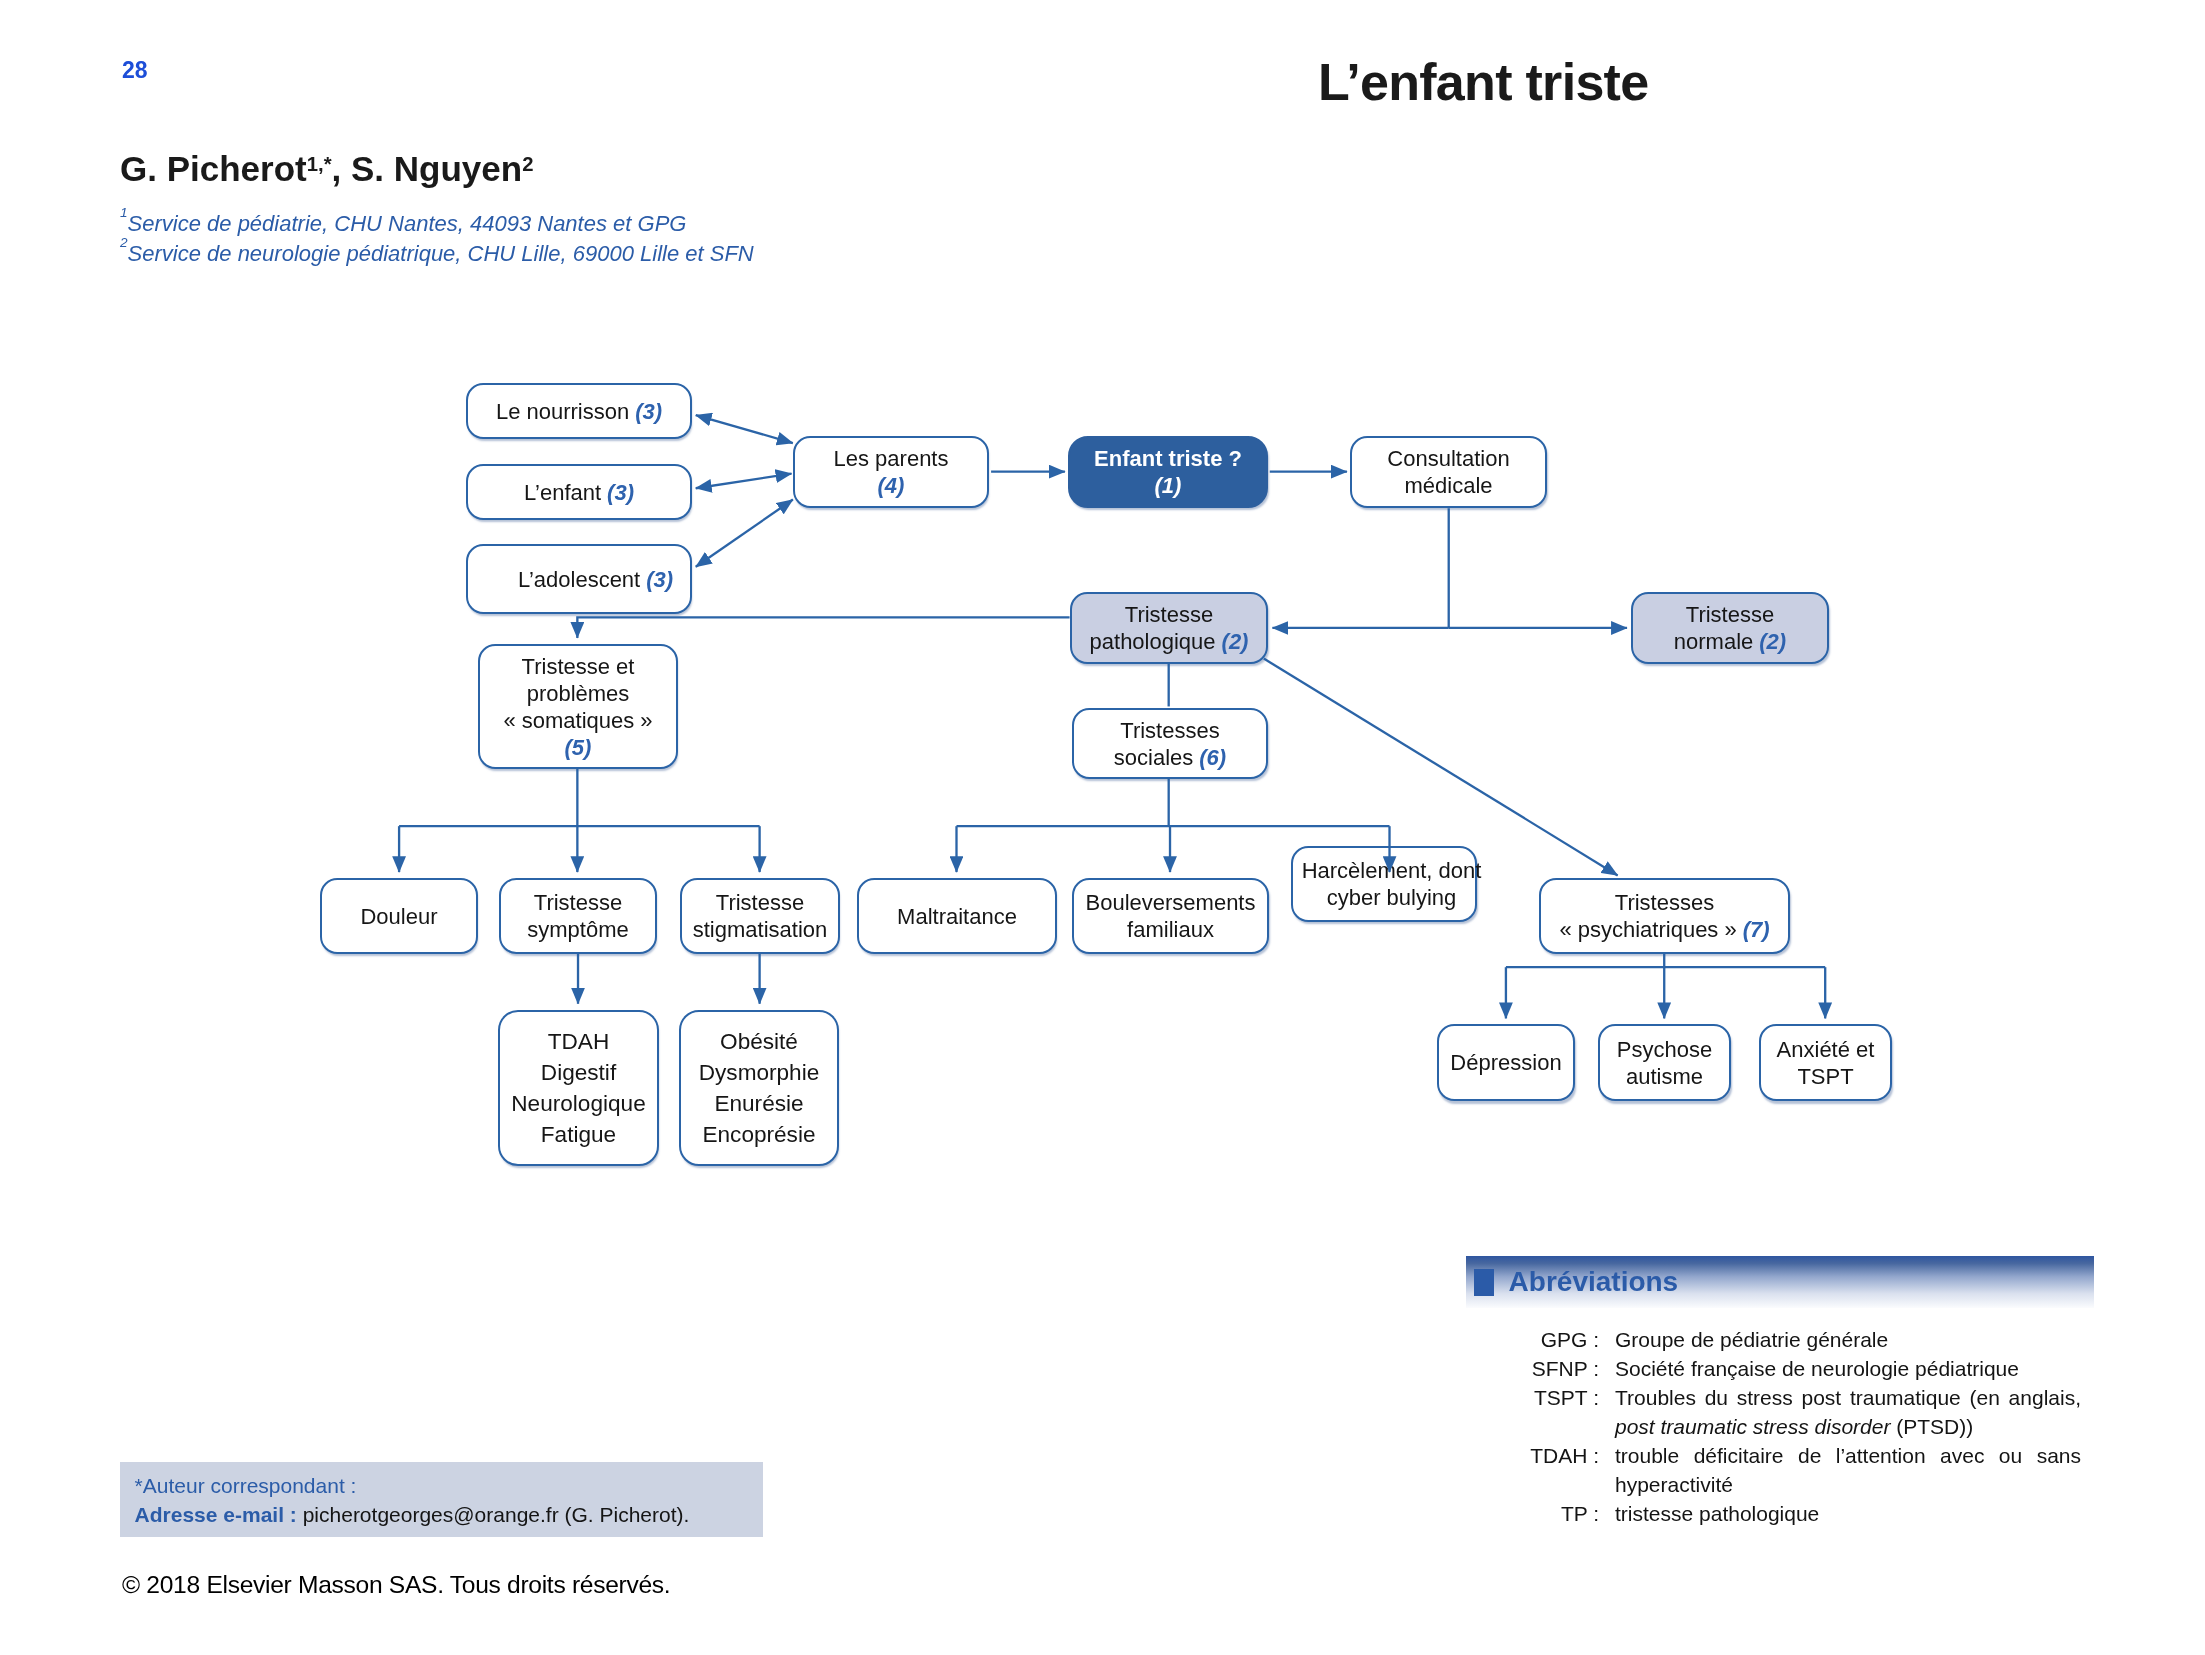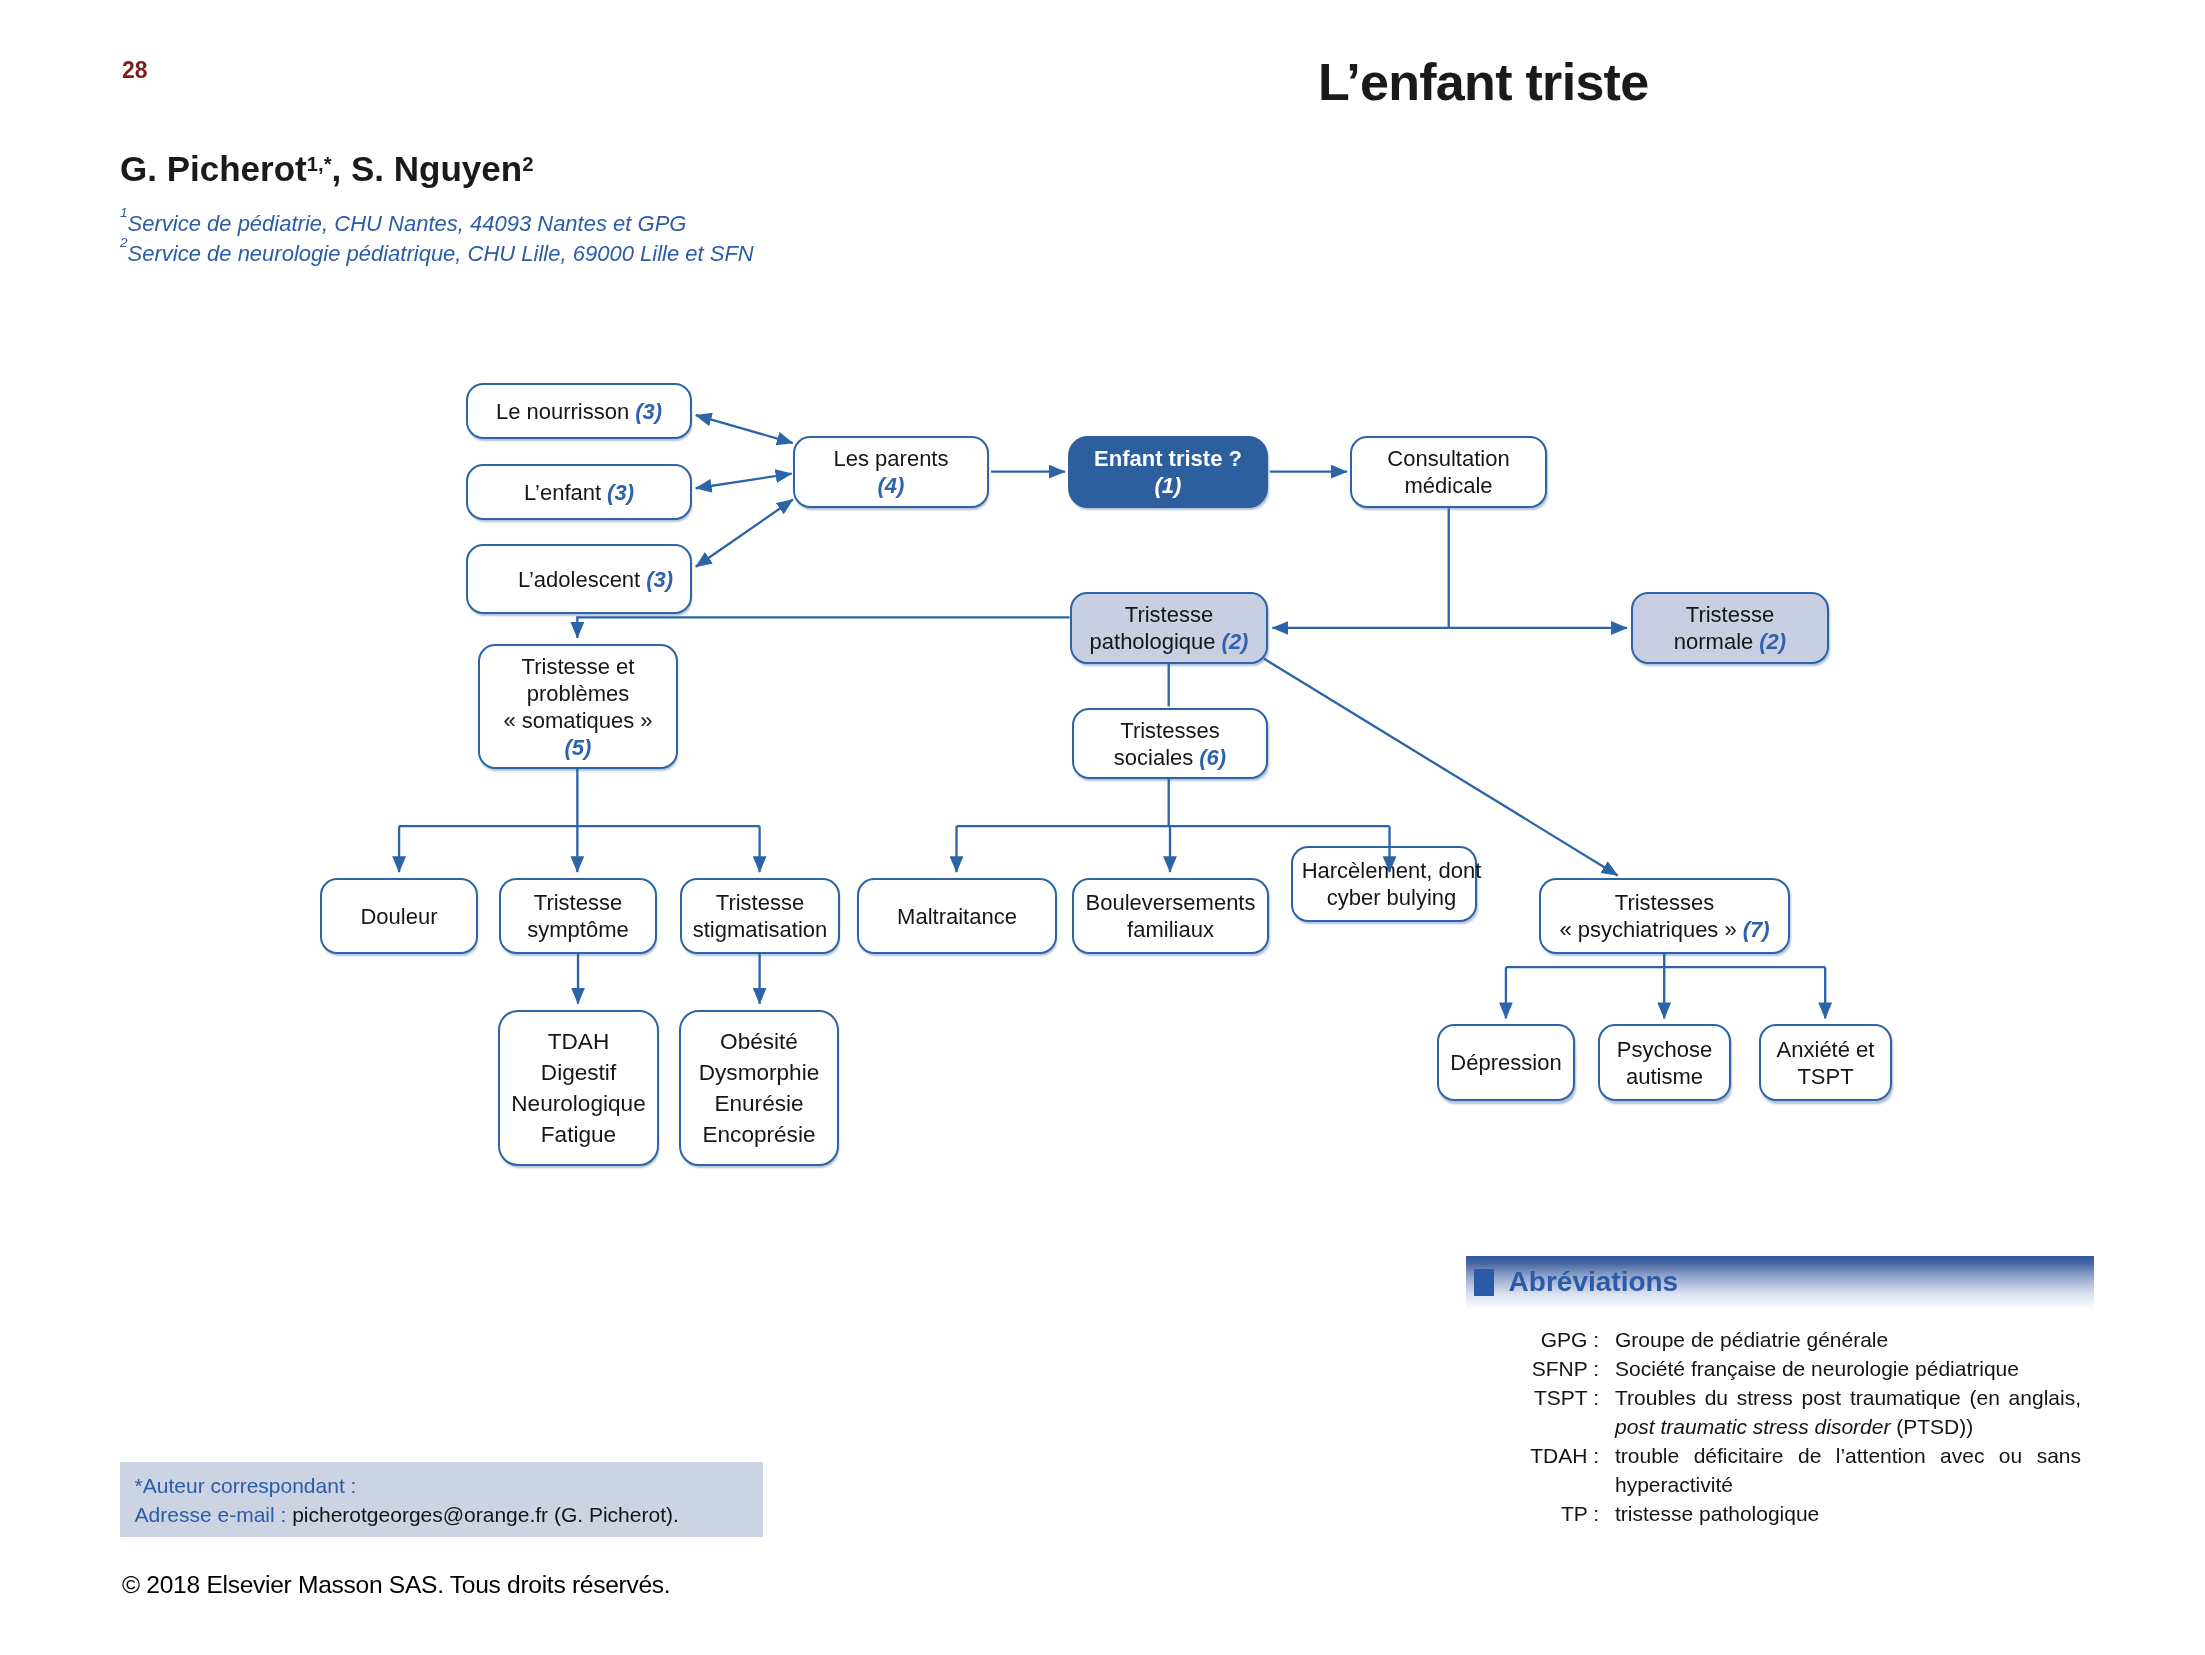--- a/index.html
+++ b/index.html
@@ -1,20 +1,20 @@
 <!DOCTYPE html>
 <html lang="fr" style="font-size:10.6px"><head>
 <meta charset="utf-8">
 <style>
   html,body{margin:0;padding:0;background:#ffffff;}
   body{width:2205px;height:1655px;position:relative;font-family:"Liberation Sans",sans-serif;color:#111;overflow:hidden;}
   #page{position:absolute;left:0;top:0;width:2205px;height:1655px;background:#fff;}
 
   
-  .pagenum{position:absolute;left:122px;top:57px;font-size:23px;font-weight:bold;color:#7f1d1d;}
+  .pagenum{position:absolute;left:122px;top:57px;font-size:23px;font-weight:bold;color:#1d4ed8;}
   .doc-title{position:absolute;left:1287px;top:52px;font-size:52px;font-weight:bold;color:#1a1a1a;letter-spacing:-0.7px;margin-left:31px;}
   .authors{position:absolute;left:120px;top:149px;font-size:35px;font-weight:bold;color:#1a1a1a;}
   .authors sup{font-size:58%;position:relative;top:-0.5em;vertical-align:baseline;line-height:0;}
   .affils{position:absolute;left:120px;top:209px;font-size:22px;font-style:italic;color:#2b5ca8;line-height:30px;}
   .affils sup{font-size:62%;position:relative;top:-0.45em;line-height:0;}
 
   
   .node{position:absolute;box-sizing:border-box;display:flex;flex-direction:column;align-items:center;justify-content:center;
         background:#fff;border:2px solid #2b64a7;border-radius:17.3px;font-size:22px;line-height:27px;color:#161616;
         text-align:center;box-shadow:1.3px 3.3px 2px -1.3px rgba(120,142,180,0.55);}
@@ -37,21 +37,21 @@
   .abbr-list{padding:17.3px 0 13.3px 0;font-size:21px;line-height:29px;color:#141414;}
   .abbr-row{display:grid;grid-template-columns:133px 466px;column-gap:16px;}
   .abbr-key{text-align:right;white-space:nowrap;}
   .abbr-def{text-align:justify;}
   .abbr-def .it{font-style:italic;}
 
   
   .corr-box{position:absolute;left:120px;top:1462px;width:643px;height:75px;background:#ccd3e2;box-sizing:border-box;
             padding:9.3px 14.6px;font-size:21px;line-height:29px;}
   .corr-l1{color:#2b5ca8;}
-  .corr-label{color:#2b5ca8;font-weight:normal;}
+  .corr-label{color:#2b5ca8;font-weight:bold;}
   .corr-value{color:#141414;}
 
   .copyright{position:absolute;left:122px;top:1571px;font-size:24.6px;color:#000;letter-spacing:-0.3px;}
 </style>
 </head>
 <body>
 
 <div id="page">
 
   <div class="pagenum">28</div>

